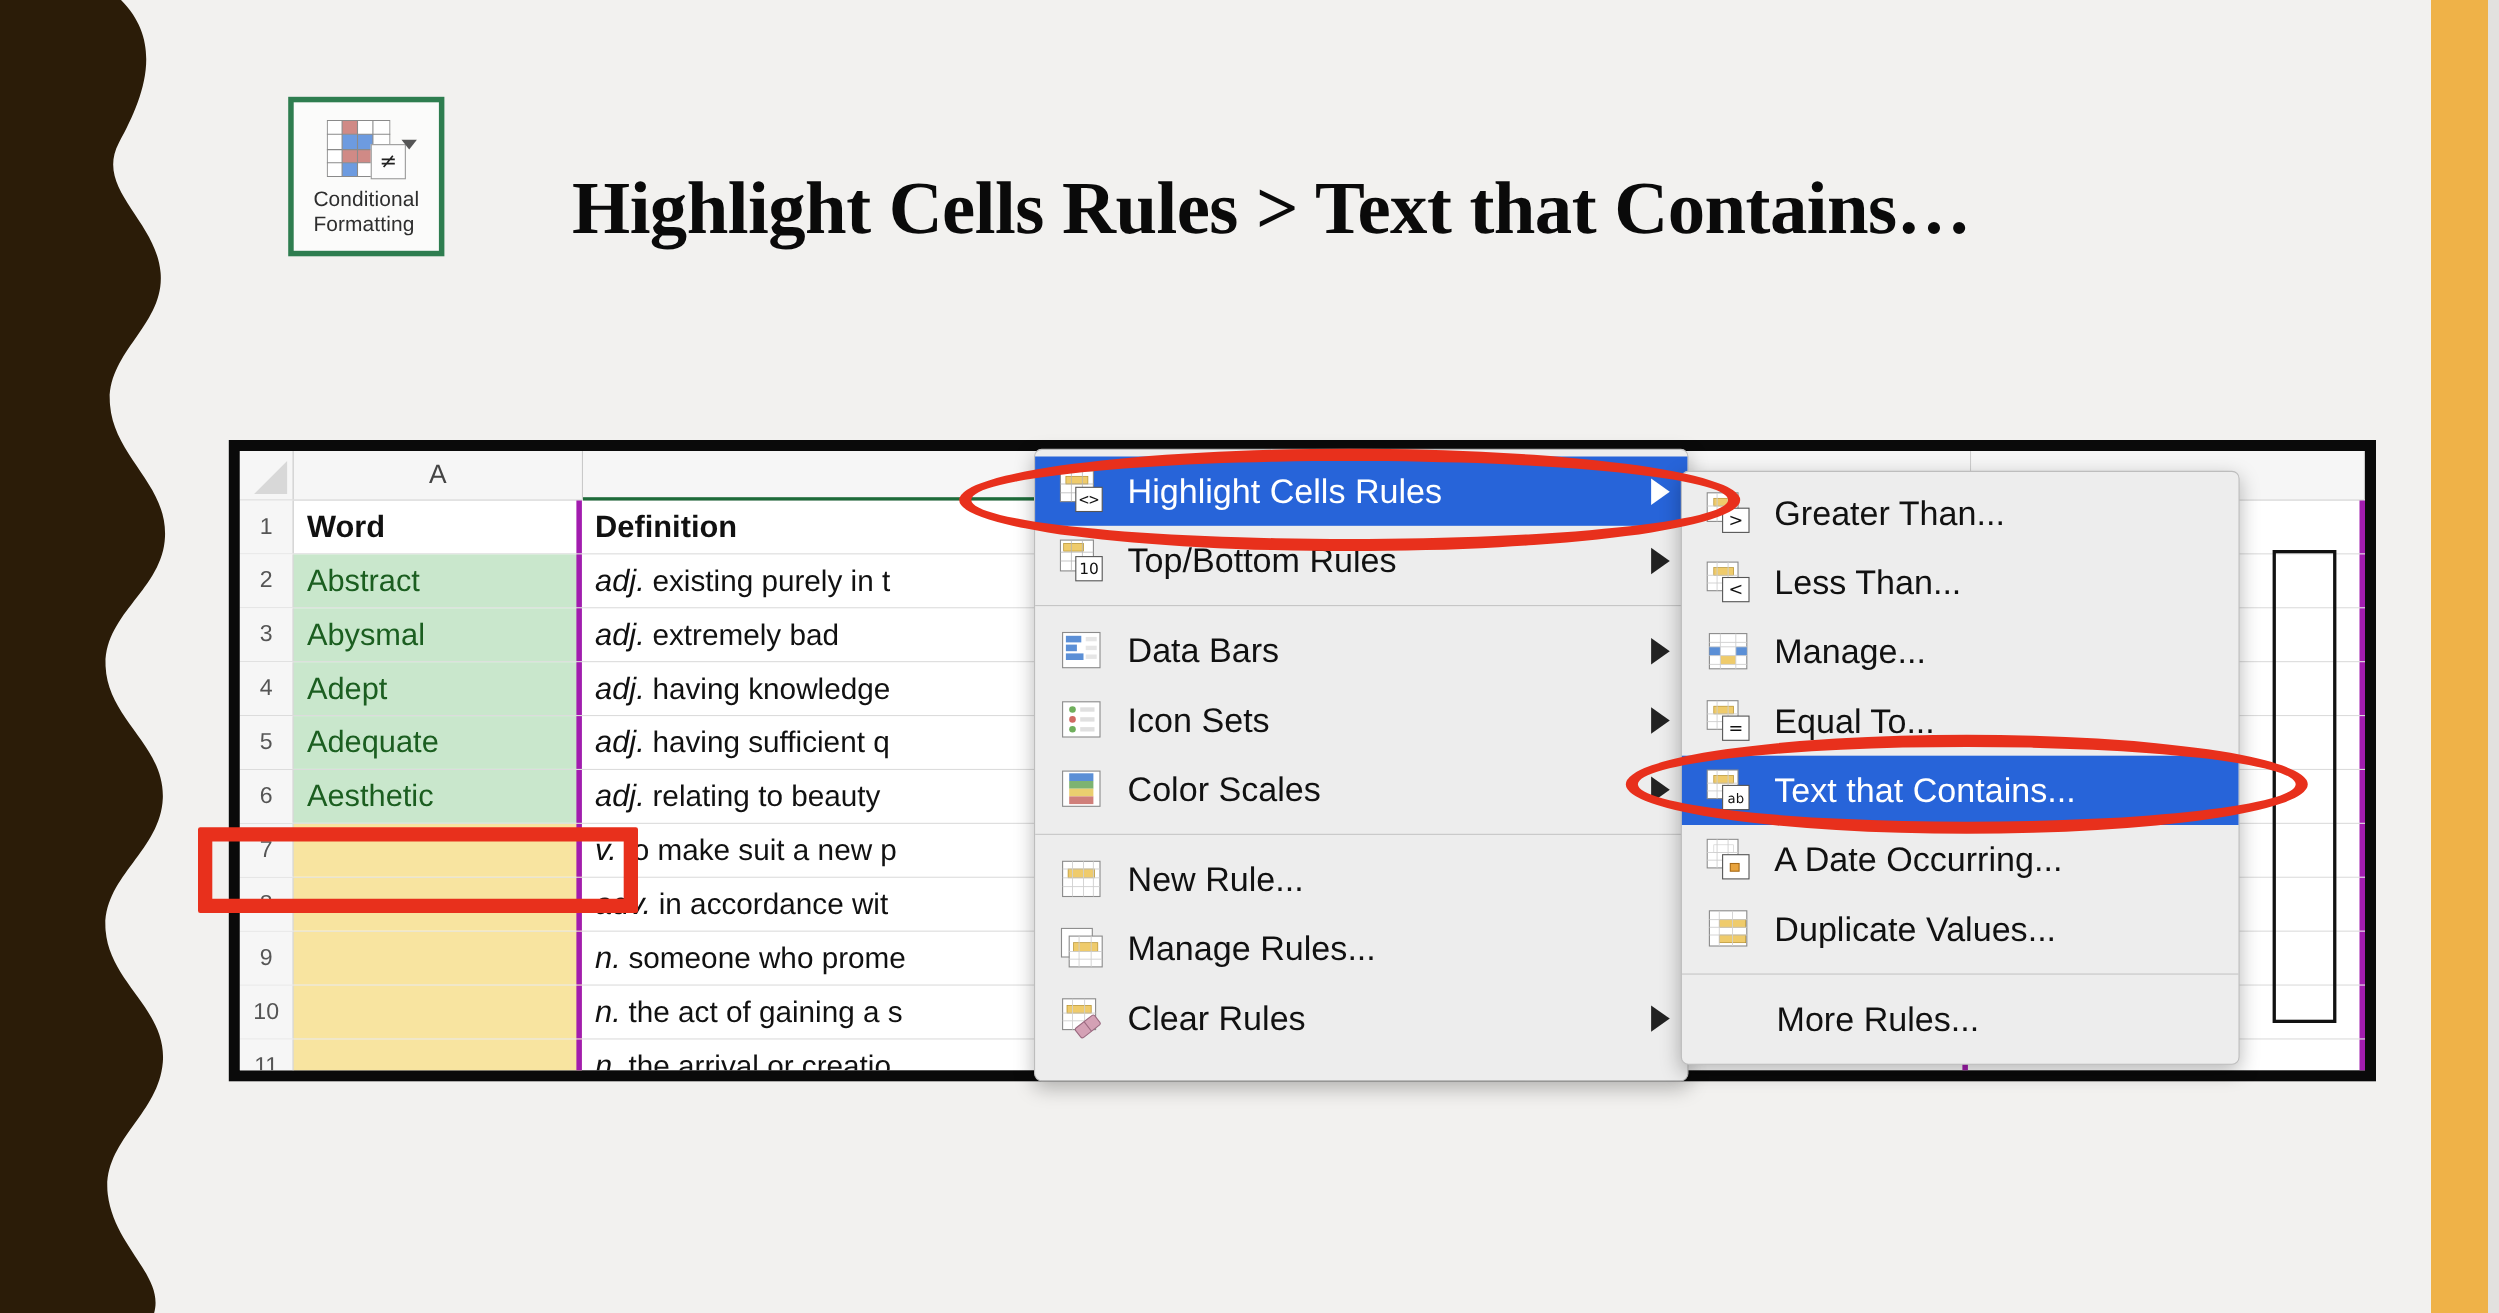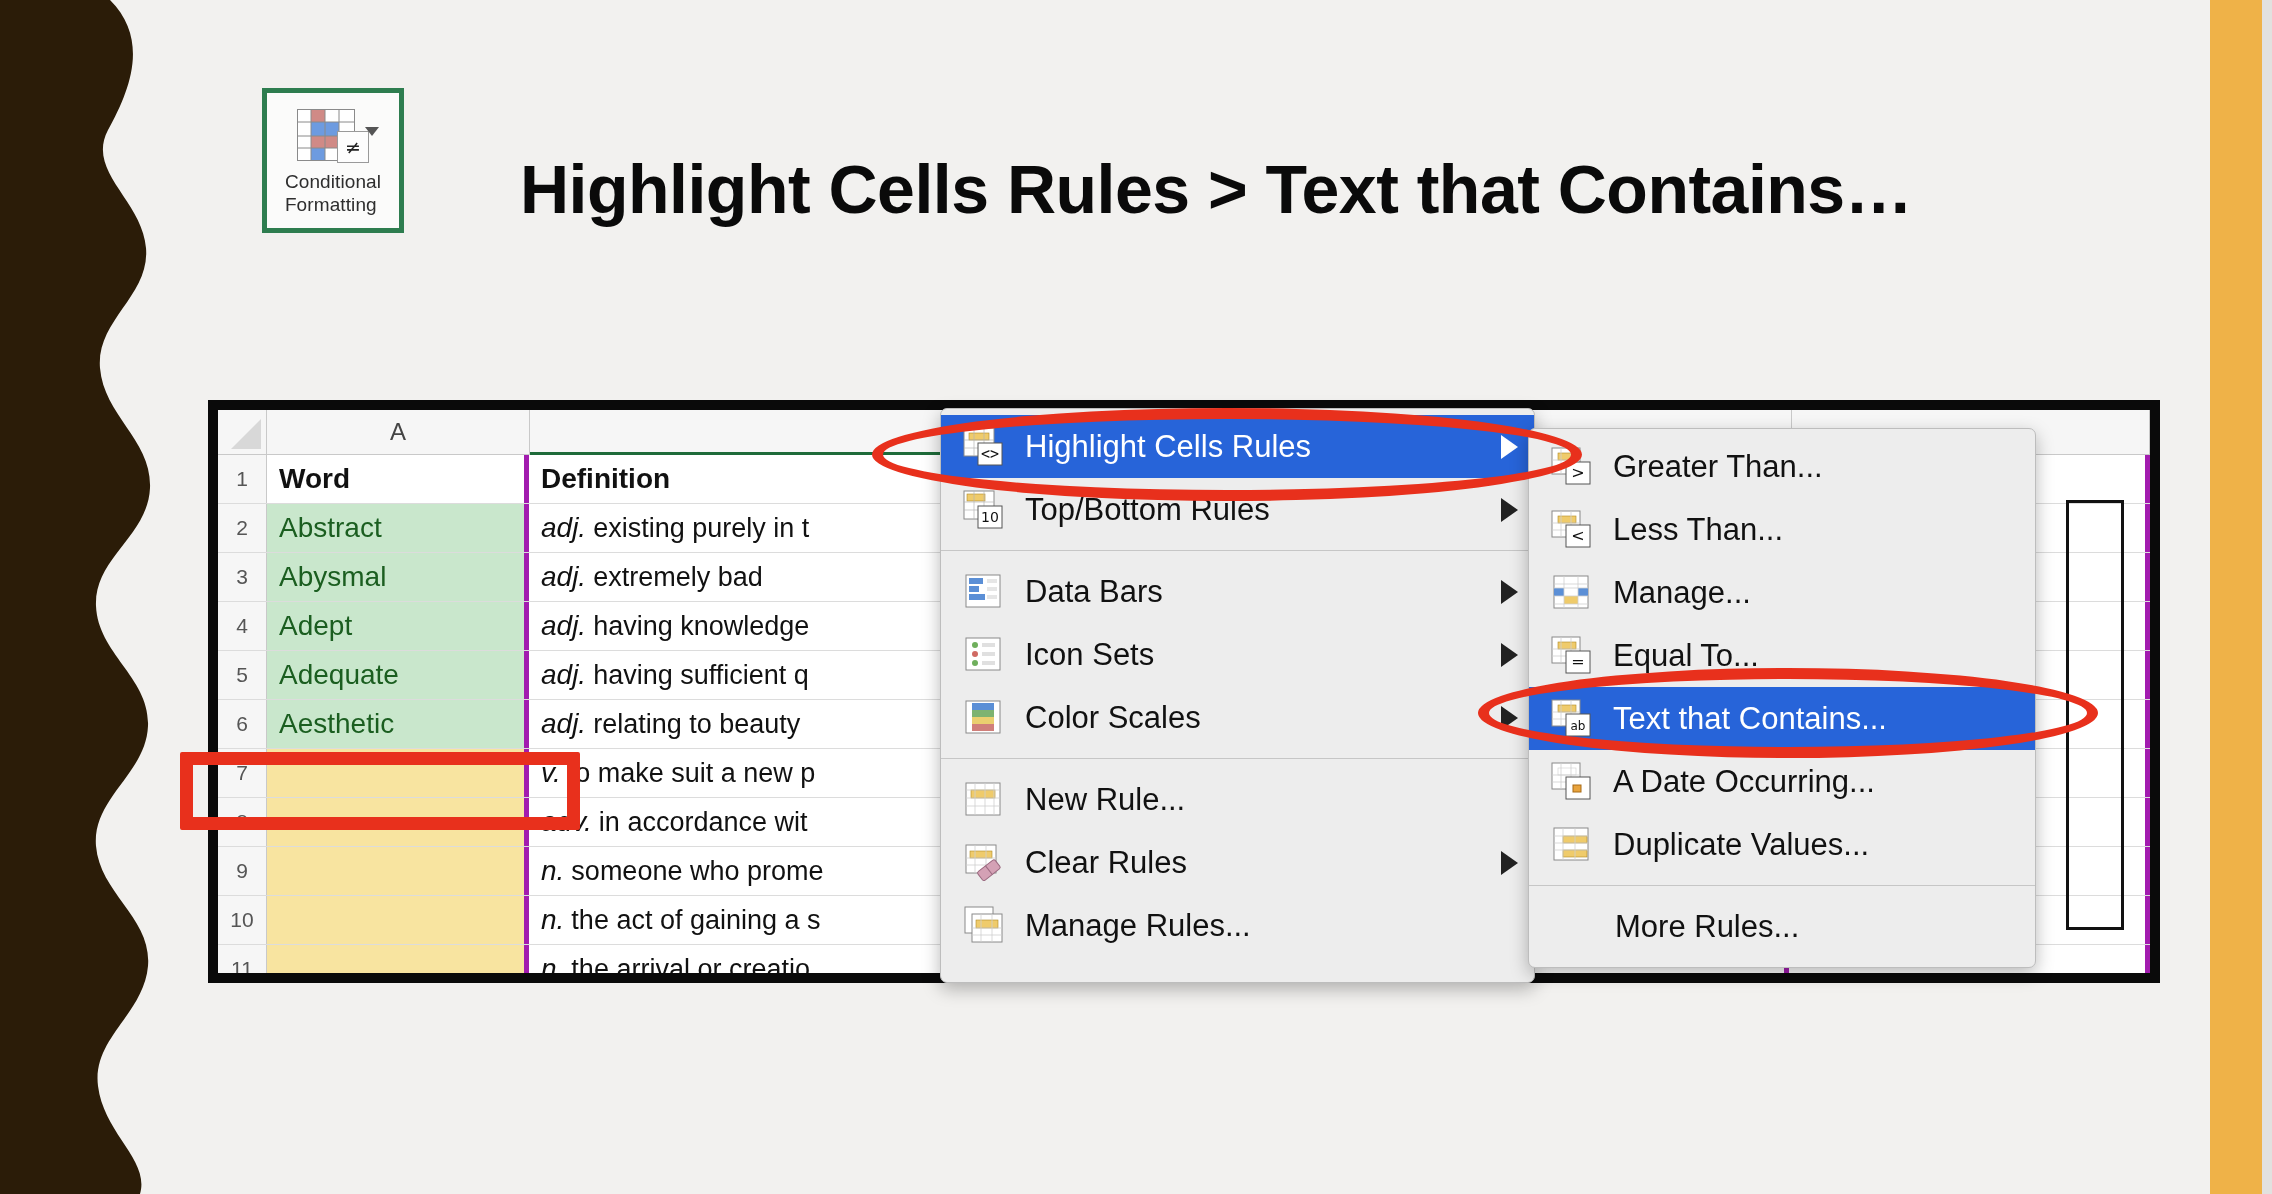--- a/index.html
+++ b/index.html
@@ -83,21 +83,21 @@
 
   
   .heading {
     position: absolute;
     left: 520px; top: 150px;
     font-size: 68px;
     font-weight: bold;
     color: #0A0A0A;
     white-space: nowrap;
     letter-spacing: -0.5px;
-    font-family: Liberation Sans, sans-serif;
+    font-family: Liberation Serif, serif;
     z-index: 10;
   }
 
   
   .sheet-frame {
     position: absolute;
     left: 208px; top: 400px;
     width: 1952px; height: 583px;
     background: #0A0A0A;
     padding: 10px;
@@ -550,53 +550,53 @@
             <line x1="31" y1="3" x2="31" y2="35"></line>
           </g>
         </svg>
       </span>
       <span class="mi-label">New Rule...</span>
     </div>
 
     <div class="menu-item">
       <span class="mi-icon">
         <svg viewBox="0 0 44 40" width="44" height="40">
+          <rect x="2" y="1" width="28" height="26" fill="#FFFFFF" stroke="#8A8A8A"></rect>
+          <rect x="9" y="8" width="30" height="28" fill="#FFFFFF" stroke="#8A8A8A"></rect>
+          <rect x="13" y="14" width="22" height="8" fill="#EFCB6B" stroke="#B08B25" stroke-width=".6"></rect>
+          <g stroke="#CFCFCF" stroke-width=".8">
+            <line x1="9" y1="22" x2="39" y2="22"></line>
+              <line x1="9" y1="29" x2="39" y2="29"></line>
+            <line x1="18" y1="8" x2="18" y2="36"></line>
+              <line x1="29" y1="8" x2="29" y2="36"></line>
+          </g>
+        </svg>
+      </span>
+      <span class="mi-label">Manage Rules...</span>
+    </div>
+
+    <div class="menu-item">
+      <span class="mi-icon">
+        <svg viewBox="0 0 44 40" width="44" height="40">
           <rect x="3" y="2" width="30" height="28" fill="#FFFFFF" stroke="#8A8A8A"></rect>
           <rect x="7" y="8" width="22" height="7" fill="#EFCB6B" stroke="#B08B25" stroke-width=".6"></rect>
           <g stroke="#CFCFCF" stroke-width=".8">
             <line x1="3" y1="15" x2="33" y2="15"></line>
               <line x1="3" y1="22" x2="33" y2="22"></line>
             <line x1="12" y1="2" x2="12" y2="30"></line>
               <line x1="23" y1="2" x2="23" y2="30"></line>
           </g>
           <g transform="rotate(-38 24 28)">
             <rect x="15" y="23" width="22" height="11" rx="2" fill="#D4A1B5" stroke="#9B6A80"></rect>
             <line x1="26" y1="23" x2="26" y2="34" stroke="#9B6A80"></line>
           </g>
         </svg>
       </span>
       <span class="mi-label">Clear Rules</span>
       <span class="arrow"></span>
-    </div>
-
-    <div class="menu-item">
-      <span class="mi-icon">
-        <svg viewBox="0 0 44 40" width="44" height="40">
-          <rect x="2" y="1" width="28" height="26" fill="#FFFFFF" stroke="#8A8A8A"></rect>
-          <rect x="9" y="8" width="30" height="28" fill="#FFFFFF" stroke="#8A8A8A"></rect>
-          <rect x="13" y="14" width="22" height="8" fill="#EFCB6B" stroke="#B08B25" stroke-width=".6"></rect>
-          <g stroke="#CFCFCF" stroke-width=".8">
-            <line x1="9" y1="22" x2="39" y2="22"></line>
-              <line x1="9" y1="29" x2="39" y2="29"></line>
-            <line x1="18" y1="8" x2="18" y2="36"></line>
-              <line x1="29" y1="8" x2="29" y2="36"></line>
-          </g>
-        </svg>
-      </span>
-      <span class="mi-label">Manage Rules...</span>
     </div>
   </div>
 
   <div class="menu menu-sub">
 
     <div class="menu-item">
       <span class="mi-icon">
         <svg viewBox="0 0 44 40" width="44" height="40">
           <rect x="1" y="1" width="28" height="26" fill="#FFFFFF" stroke="#8A8A8A"></rect>
           <rect x="7" y="6" width="18" height="7" fill="#EFCB6B" stroke="#B08B25" stroke-width=".6"></rect>

